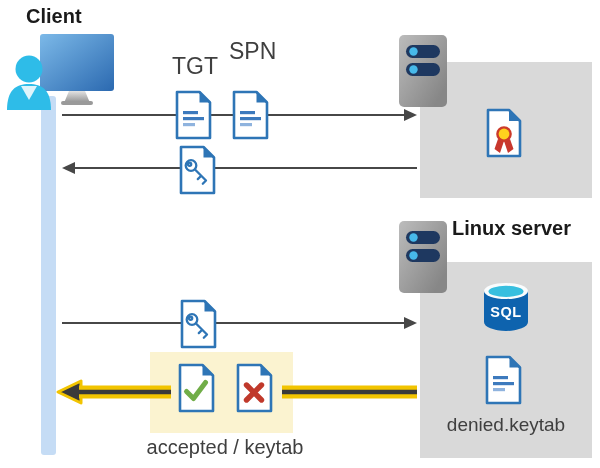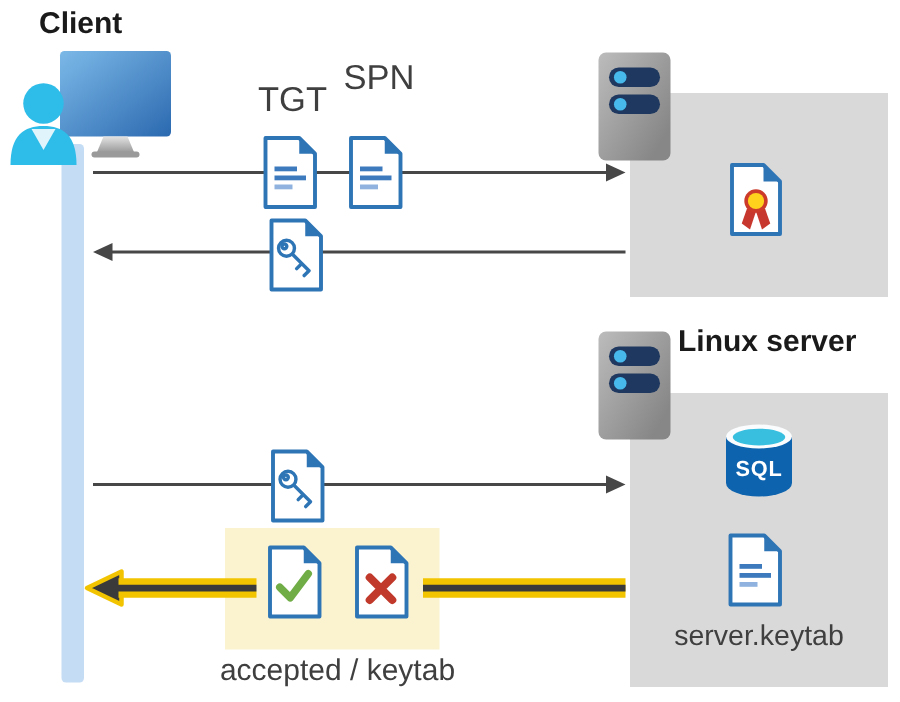--- a/index.html
+++ b/index.html
@@ -122,21 +122,21 @@
   </svg>
   <svg class="abs doc" style="left:482px;top:354px;" width="42" height="52" viewBox="0 0 42 52">
     <path class="page" d="M5 3 H27.5 L38 13.5 V49 H5 Z"></path>
     <path class="fold" d="M27.5 3 V13.5 H38 Z"></path>
     <g class="lines">
       <rect x="11" y="22" width="15" height="3.2"></rect>
       <rect x="11" y="28" width="21" height="3.2"></rect>
       <rect class="lt" x="11" y="34" width="12" height="3.2"></rect>
     </g>
   </svg>
-  <div class="abs caption" style="left:420px;top:414px;width:172px;text-align:center;font-size:19px;">server.keytab</div>
+  <div class="abs caption" style="left:420px;top:414px;width:172px;text-align:center;font-size:19px;">denied.keytab</div>
 
   <div class="abs small-label" style="left:172px;top:53px;width:42px;text-align:center;">TGT</div>
   <div class="abs small-label" style="left:229px;top:38px;width:42px;text-align:left;">SPN</div>
 
   <div class="abs cream" style="left:150px;top:352px;width:143px;height:81px;"></div>
 
   <svg class="abs" style="left:0;top:0;" width="600" height="468" viewBox="0 0 600 468">
     <g class="garrow">
       <line x1="62" y1="115" x2="406" y2="115"></line>
       <polygon points="404,109 417,115 404,121"></polygon>

